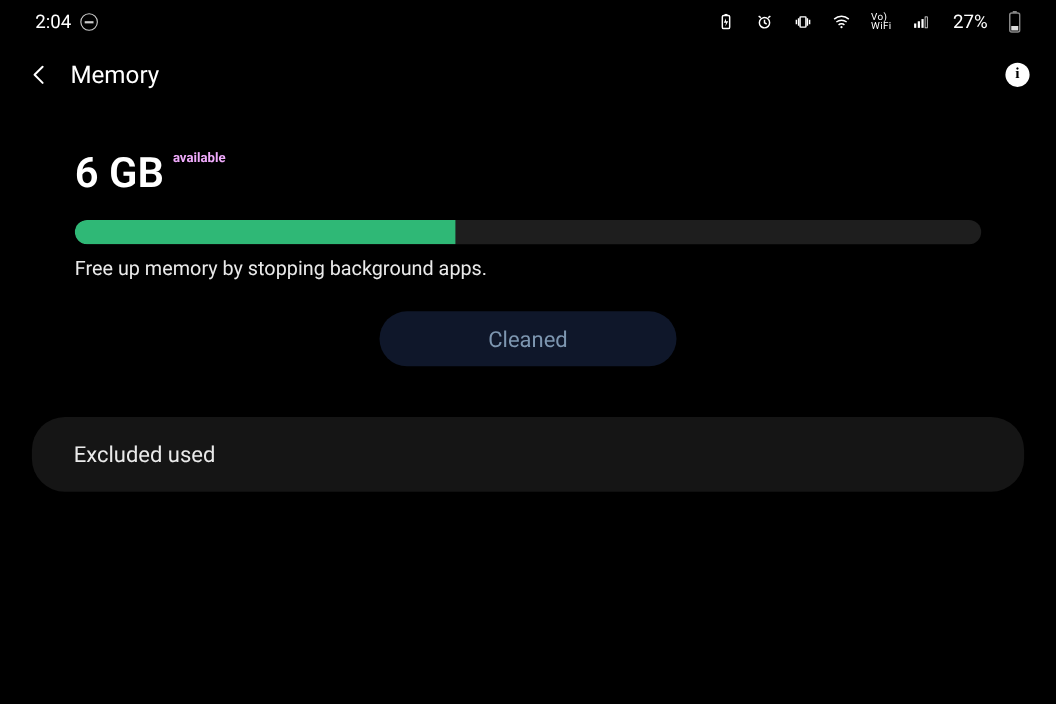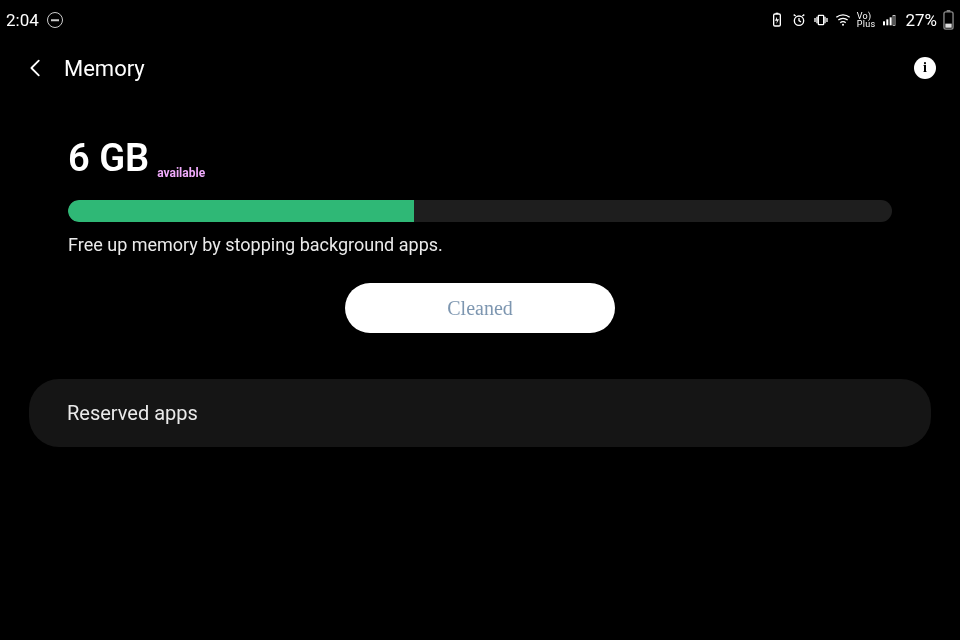--- a/index.html
+++ b/index.html
@@ -9,26 +9,26 @@
     background: #000;
     color: #fff;
     font-family: -apple-system, "Segoe UI", Roboto, sans-serif;
     overflow: hidden;
   }
   
   .status-bar {
     height: 40px;
     display: flex;
     align-items: center;
-    padding: 0 6px;
+    padding: 0 32px;
     font-size: 17px;
     font-weight: 400;
   }
   .status-left { display: flex; align-items: center; gap: 8px; }
-  .status-right { margin-left: auto; display: flex; align-items: center; gap: 6px; }
+  .status-right { margin-left: auto; display: flex; align-items: center; gap: 19px; }
   .status-right svg { display: block; }
   .battery-text { font-size: 17px; margin-left: 2px; }
   .status-icon { width: 16px; height: 16px; fill: #fff; }
   .dnd-icon { width: 16px; height: 16px; border: 1.5px solid #ccc; border-radius: 50%; position: relative; }
   .dnd-icon::after { content: ""; position: absolute; left: 3px; right: 3px; top: 50%; height: 1.5px; background: #ccc; transform: translateY(-50%); }
   
   .header {
     height: 56px;
     display: flex;
     align-items: center;
@@ -55,21 +55,21 @@
     font-size: 14px;
     font-family: Georgia, serif;
     cursor: pointer;
   }
   
   .content {
     padding: 40px 68px 0 68px;
   }
   .available-line {
     display: flex;
-    align-items: flex-end;
+    align-items: flex-start;
     gap: 8px;
   }
   .available-value {
     font-size: 38px;
     font-weight: 600;
   }
   .available-label {
     font-size: 12px;
     font-weight: 700;
     color: #f0abfc;
@@ -96,28 +96,27 @@
   .hint {
     margin-top: 12px;
     font-size: 18px;
     color: #eaeaea;
   }
   .clean-btn {
     margin: 28px auto 0 auto;
     width: 270px;
     height: 50px;
     border-radius: 26px;
-    background: #ffffff;
+    background: #0f172a;
     color: #7d96b0;
     font-size: 20px;
     display: flex;
     align-items: center;
     justify-content: center;
     cursor: pointer;
-    font-family: Liberation Serif, serif;
   }
   .excluded-row {
     margin: 46px 29px 0 29px;
     background: #151515;
     border-radius: 30px;
     padding: 22px 38px;
     font-size: 20px;
     color: #eaeaea;
     cursor: pointer;
   }
@@ -145,21 +144,21 @@
     <svg class="status-icon" viewBox="0 0 24 24">
         <path d="M3 9v6M6 7v10M18 7v10M21 9v6" stroke="#fff" stroke-width="2"></path>
         <rect x="8" y="5" width="8" height="14" rx="1" fill="none" stroke="#fff" stroke-width="2"></rect>
       </svg>
     <svg class="status-icon" viewBox="0 0 24 24">
         <path d="M2 8c6-5 14-5 20 0M5 12c4-3 10-3 14 0M8 16c2-2 6-2 8 0" stroke="#fff" stroke-width="2" fill="none"></path>
         <circle cx="12" cy="19" r="1.5" fill="#fff"></circle>
       </svg>
     <div style="text-align:left">
       <div class="wifi-label">Vo)</div>
-      <div class="wifi-label">Plus</div>
+      <div class="wifi-label">WiFi</div>
     </div>
     <svg class="status-icon" viewBox="0 0 24 24">
         <rect x="3" y="14" width="3" height="6" fill="#fff"></rect>
         <rect x="8" y="11" width="3" height="9" fill="#fff"></rect>
         <rect x="13" y="8" width="3" height="12" fill="#fff"></rect>
         <rect x="18" y="5" width="3" height="15" fill="none" stroke="#fff" stroke-width="1"></rect>
       </svg>
     <span class="battery-text">27%</span>
     <svg viewBox="0 0 12 22" width="11" height="20">
         <rect x="1" y="2" width="10" height="19" rx="2" fill="none" stroke="#888" stroke-width="1.5"></rect>
@@ -193,14 +192,14 @@
 
 
   <div class="hint">Free up memory by stopping background apps.</div>
 
   <div class="clean-btn">
     <span>Cleaned</span>
   </div>
 </div>
 
 <div class="excluded-row">
-  <span>Reserved apps</span>
+  <span>Excluded used</span>
 </div>
 
 </body></html>

